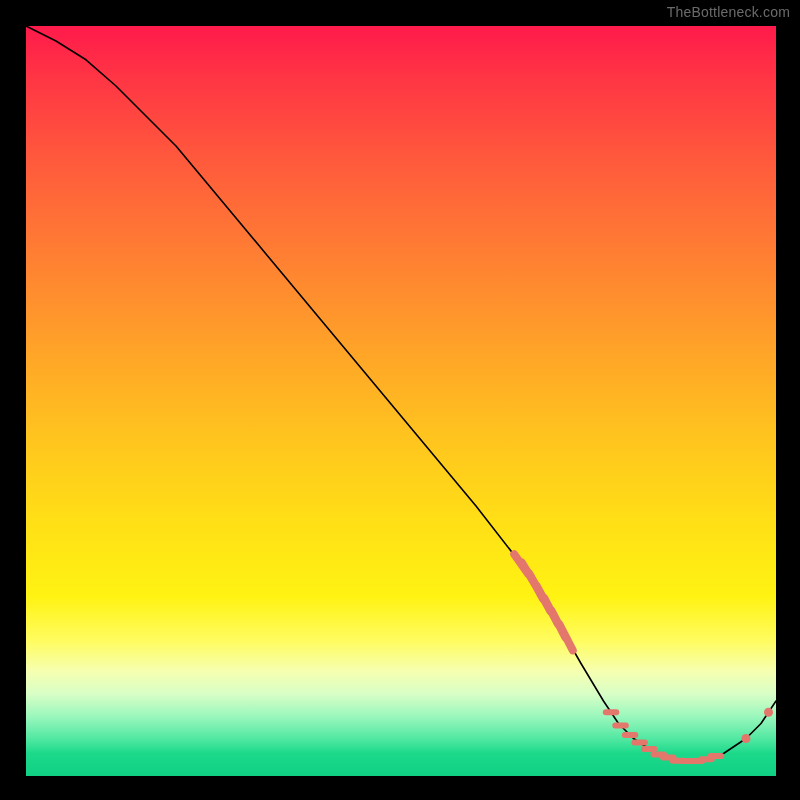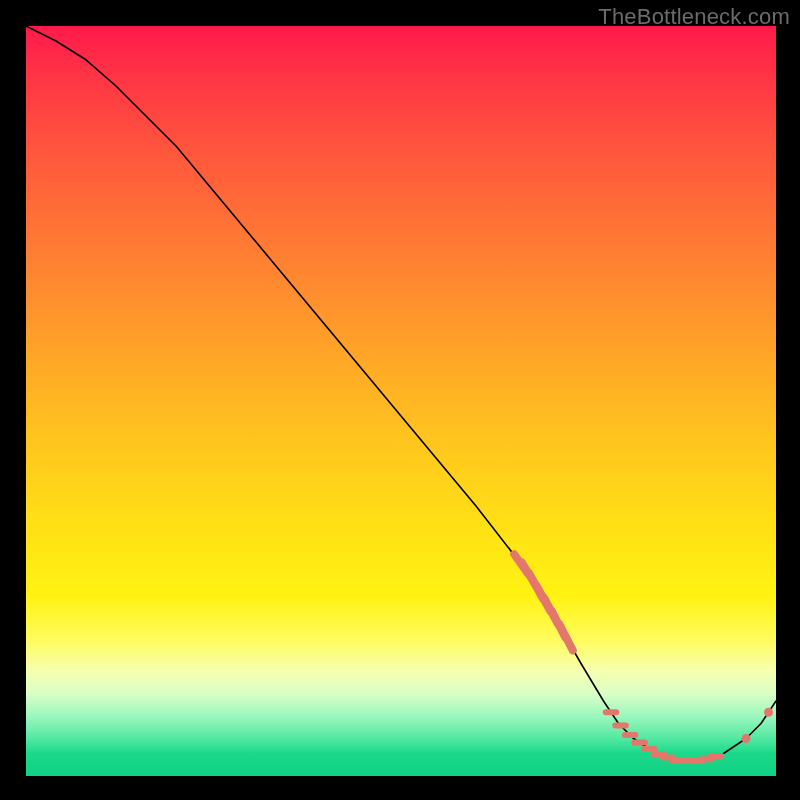--- a/index.html
+++ b/index.html
@@ -15,21 +15,21 @@
     position: relative;
     width: 800px;
     height: 800px;
     background: #000;
   }
   .attribution {
     position: absolute;
     top: 4px;
     right: 10px;
     color: #6b6b6b;
-    font-size: 22px;
+    font-size: 14px;
     letter-spacing: 0.2px;
   }
   
   .plot {
     position: absolute;
     left: 26px;
     top: 26px;
     width: 750px;
     height: 750px;
     

